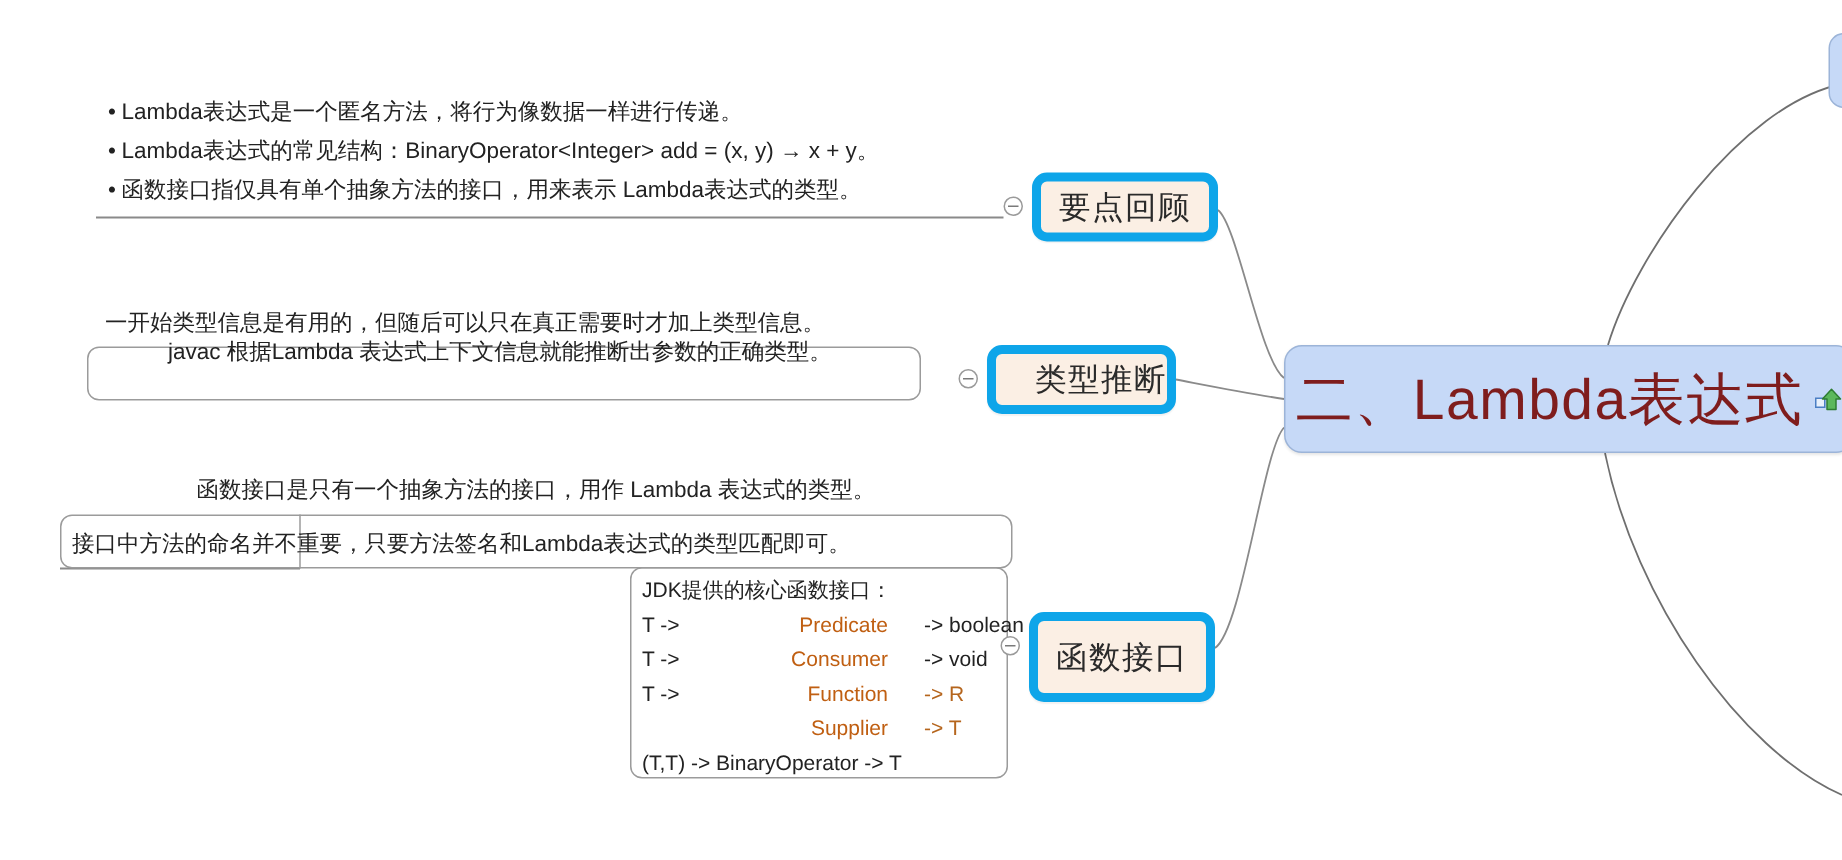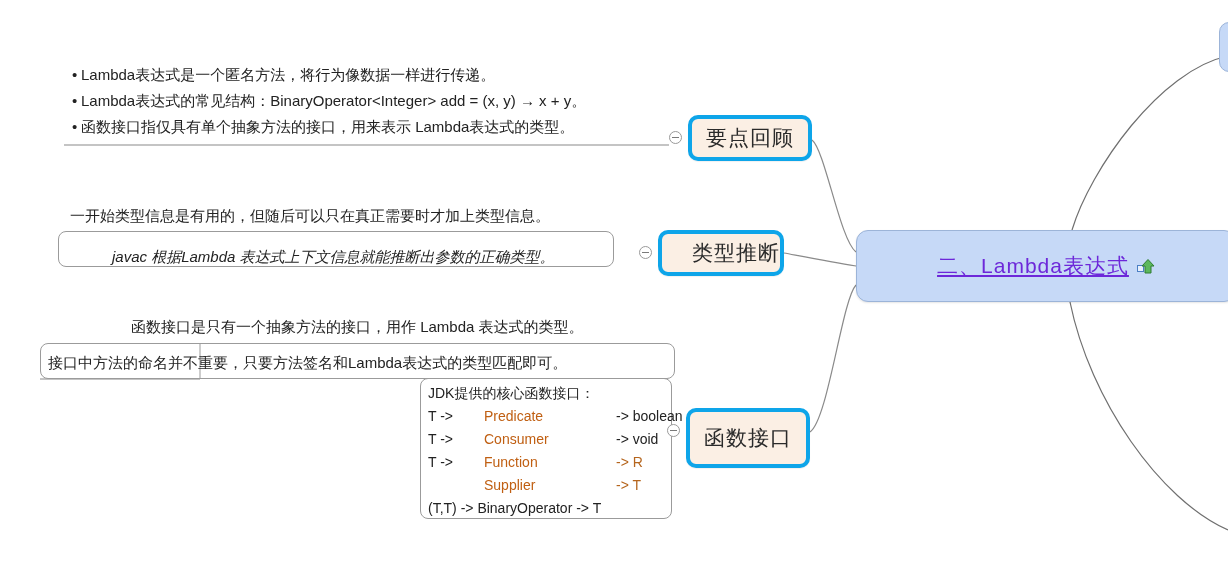--- a/index.html
+++ b/index.html
@@ -41,25 +41,24 @@
     background: #c6d9f7;
     border: 1px solid #9cb4d8;
     border-radius: 12px;
     box-sizing: border-box;
     display: flex;
     align-items: center;
     justify-content: center;
     box-shadow: 0 1px 2px rgba(0,0,0,0.10);
   }
   .root-label {
-    font-size: 21px;
-    color: #6d28d9;
+    font-size: 38px;
+    color: #7f1d1d;
     letter-spacing: 1px;
     white-space: nowrap;
-    text-decoration: underline;
   }
   .root-icon {
     margin-left: 8px;
     width: 18px;
     height: 18px;
     display: inline-block;
     vertical-align: middle;
   }
 
   
@@ -72,21 +71,21 @@
     background: #c6d9f7;
     border: 1px solid #9cb4d8;
     border-radius: 10px;
     box-sizing: border-box;
   }
 
   
   .topic {
     position: absolute;
     background: #fbefe4;
-    border: 4px solid #0ea5e9;
+    border: 6px solid #0ea5e9;
     border-radius: 10px;
     box-sizing: border-box;
     display: flex;
     align-items: center;
     justify-content: center;
     font-size: 21px;
     color: #2a2a2a;
     letter-spacing: 1px;
     white-space: nowrap;
     box-shadow: 0 1px 1px rgba(0,0,0,0.06);
@@ -139,40 +138,40 @@
   #note-b1 { left: 72px; top: 62px; }
   #note-b1 .bullet-row { display: block; }
   .bullet-row .dot {
     display: inline-block;
     width: 9px;
     color: #222;
   }
 
   
   #note-b2-0 { left: 70px; top: 203px; }
-  #note-b2-1 { left: 112px; top: 244px; font-style: italic; }
+  #note-b2-1 { left: 112px; top: 222px; }
   #box-b2 { left: 58px; top: 231px; width: 556px; height: 36px; }
 
   
   #note-b3-0 { left: 131px; top: 314px; text-align: right; }
   #note-b3-1 { left: 48px; top: 350px; }
   #box-b3-1 { left: 40px; top: 343px; width: 635px; height: 36px; }
 
   
   #box-jdk { left: 420px; top: 378px; width: 252px; height: 141px; }
   #note-jdk {
     left: 428px;
     top: 382px;
     font-size: 14px;
     line-height: 23px;
   }
   .jdk-title { display: block; }
   .jdk-row { display: block; }
   .jdk-c1 { display: inline-block; width: 56px; }
-  .jdk-c2 { display: inline-block; width: 108px; text-align: left; }
+  .jdk-c2 { display: inline-block; width: 108px; text-align: right; }
   .jdk-c3 { display: inline-block; margin-left: 24px; }
   .jdk-last { display: block; }
   .kw { color: #c05f12; }
   .kw2 { color: #b5651d; }
 </style>
 </head>
 <body>
 
 <div id="canvas">
 

